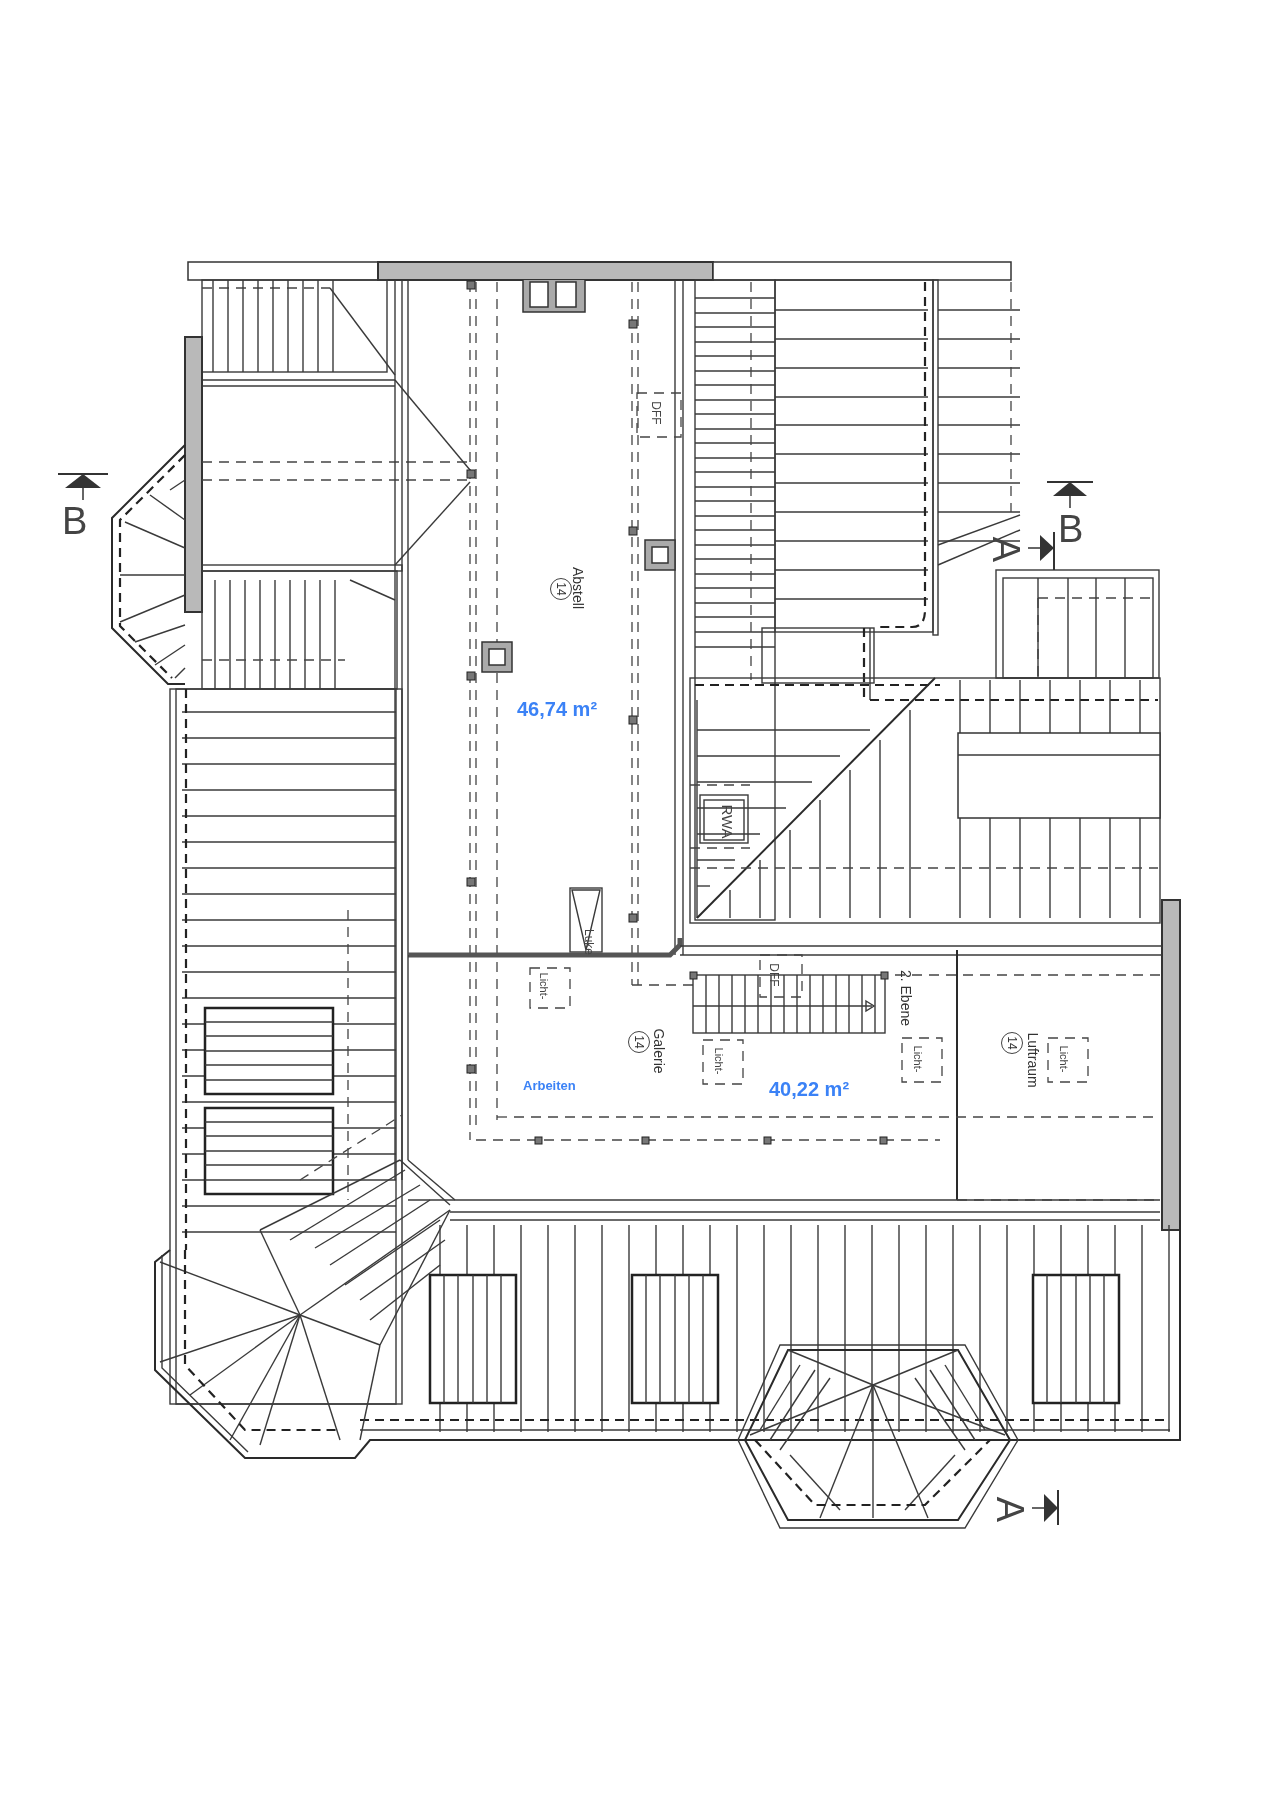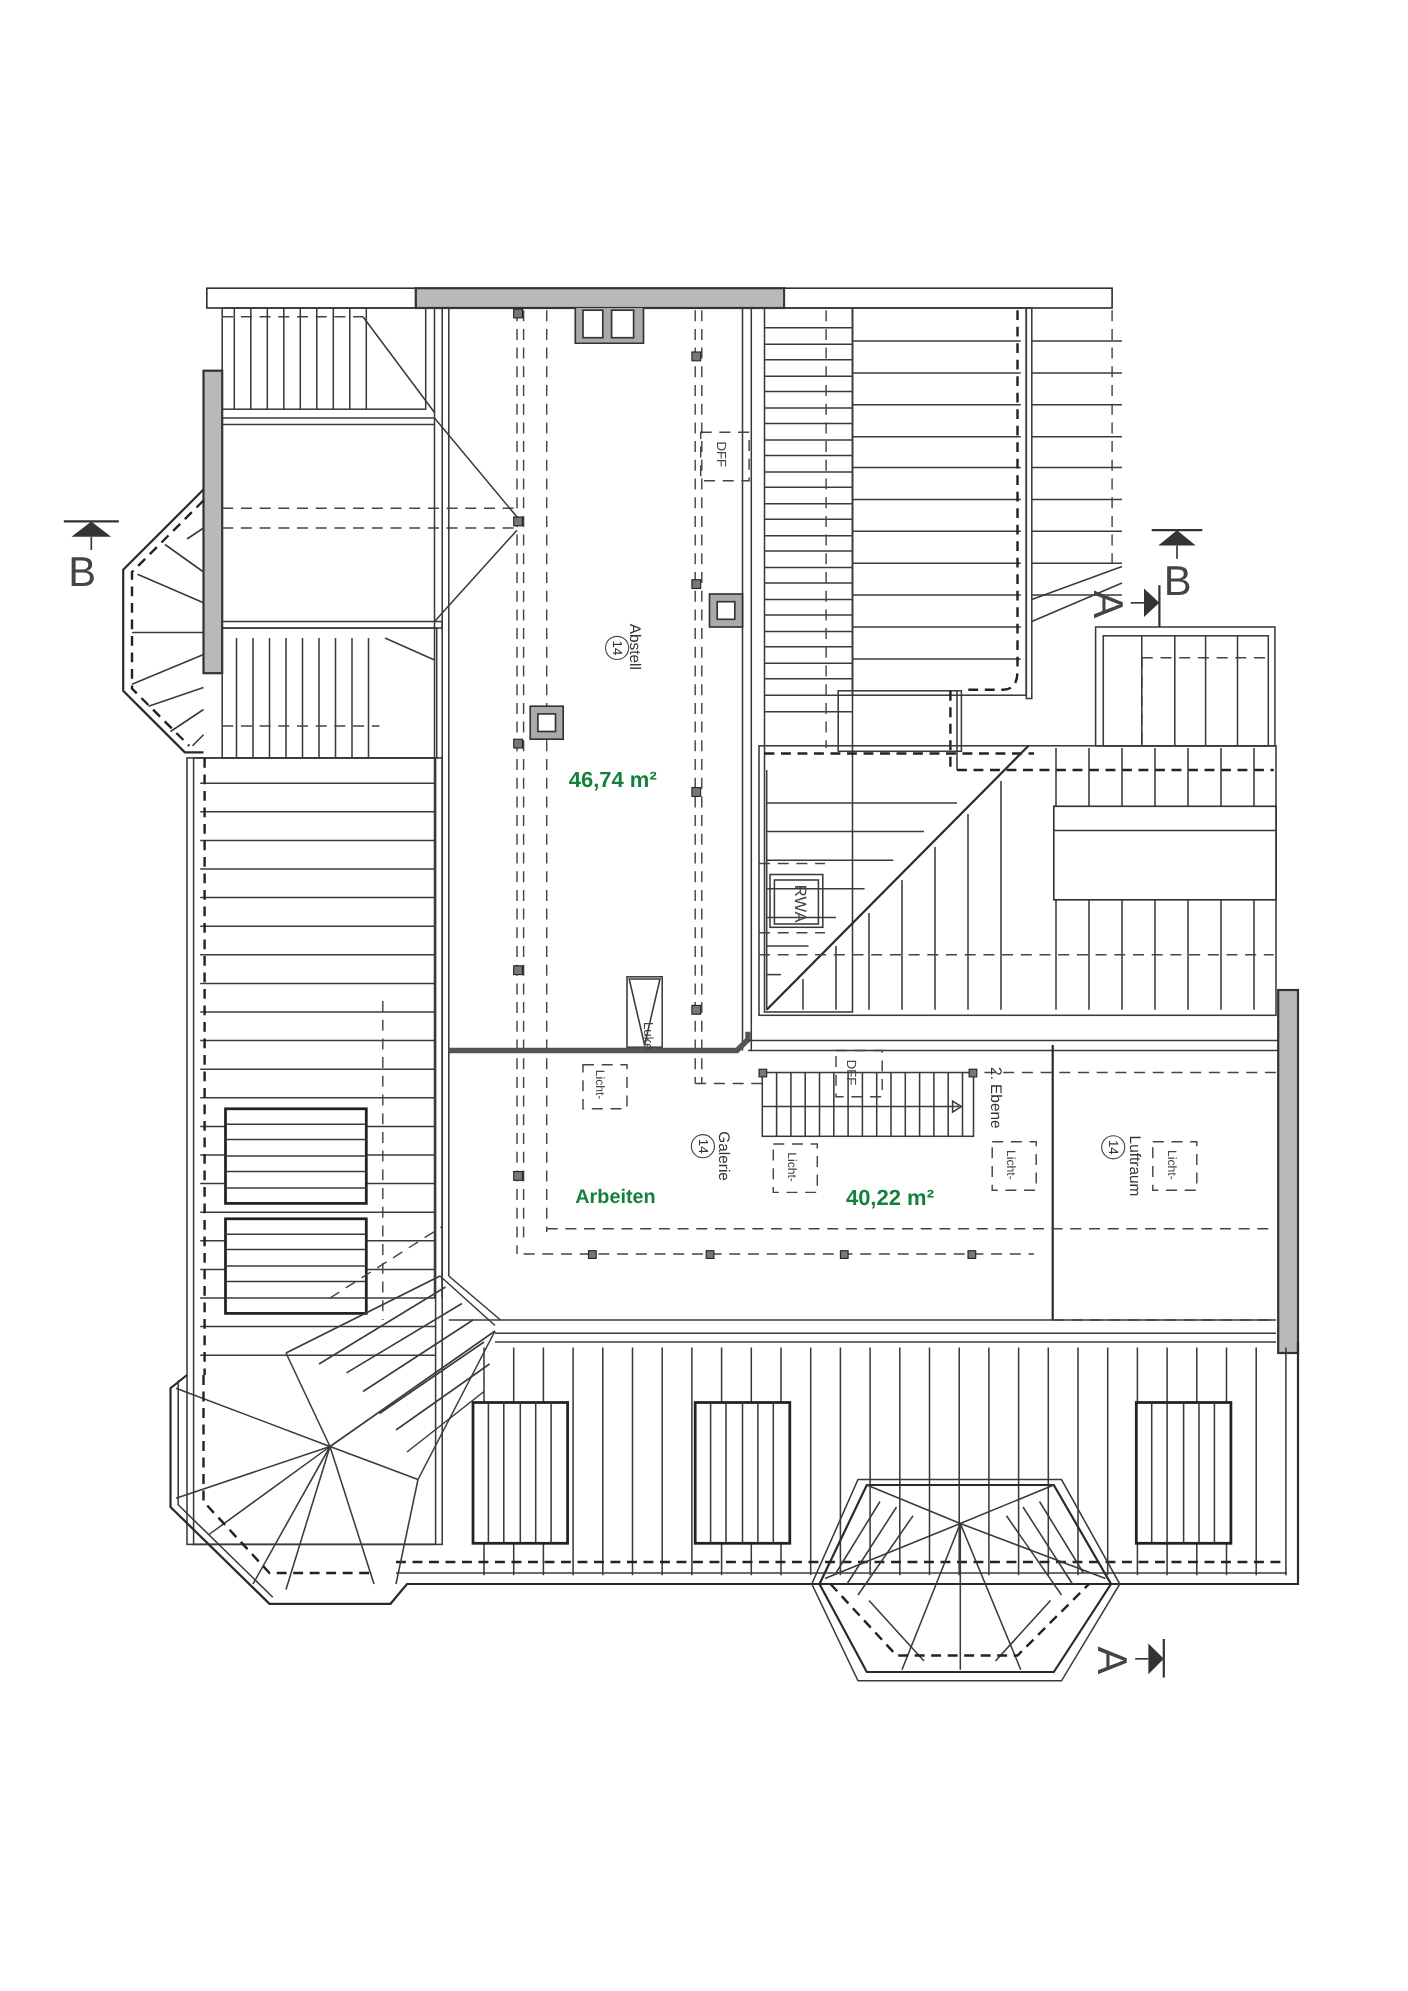--- a/index.html
+++ b/index.html
@@ -7,21 +7,21 @@
   #plan { position: absolute; left: 0; top: 0; width: 1280px; height: 1810px; }
   .wall { fill: #b9b9b9; stroke: #333; stroke-width: 2; }
   .ln { stroke: #3a3a3a; stroke-width: 1.4; fill: none; }
   .ln2 { stroke: #2a2a2a; stroke-width: 2; fill: none; }
   .dash { stroke: #444; stroke-width: 1.3; fill: none; stroke-dasharray: 10 7; }
   .dashb { stroke: #222; stroke-width: 2.2; fill: none; stroke-dasharray: 9 6; }
   .post { fill: #777; stroke: #222; stroke-width: 1; }
   .chim { fill: #aaa; stroke: #333; stroke-width: 1.5; }
   .lbl { position: absolute; color: #333; font-size: 14px; white-space: nowrap; transform-origin: center center; }
   .rot90 { transform: rotate(90deg); }
-  .area { position: absolute; font-family: "Liberation Sans", sans-serif; font-weight: bold; font-size: 20px; color: #15803d; white-space: nowrap; }
+  .area { position: absolute; font-family: "Liberation Sans", sans-serif; font-weight: bold; font-size: 20px; color: #3b82f6; white-space: nowrap; }
   .circ { position: absolute; width: 20px; height: 20px; border: 1.3px solid #444; border-radius: 50%; font-size: 12px; color: #333; display: flex; align-items: center; justify-content: center; transform: rotate(90deg); }
   .sect { position: absolute; font-size: 38px; color: #444; }
   .boxlbl { position: absolute; font-size: 12px; color: #444; transform: rotate(90deg); white-space: nowrap; }
 </style>
 </head>
 <body>
 
 <svg id="plan" viewBox="0 0 1280 1810" xmlns="http://www.w3.org/2000/svg">
 
   <g>
@@ -480,21 +480,21 @@
 <div class="circ" style="left:550px; top:578px;">14</div>
 <div class="area" style="left:517px; top:698px;">46,74 m²</div>
 
 <div class="boxlbl" style="left:644px; top:406px;">DFF</div>
 <div class="boxlbl" style="left:762px; top:968px;">DFF</div>
 <div class="boxlbl" style="left:710px; top:813px; font-size:15px;">RWA</div>
 <div class="boxlbl" style="left:576px; top:935px;">Luke</div>
 
 <div class="lbl rot90" style="left:636px; top:1043px;">Galerie</div>
 <div class="circ" style="left:628px; top:1031px;">14</div>
-<div class="area" style="left:523px; top:1078px; font-size:18px;text-align:center;">Arbeiten</div>
+<div class="area" style="left:523px; top:1078px; font-size:13px;text-align:center;">Arbeiten</div>
 <div class="area" style="left:769px; top:1078px;">40,22 m²</div>
 
 <div class="lbl rot90" style="left:878px; top:990px;">2. Ebene</div>
 
 <div class="lbl rot90" style="left:1005px; top:1052px;">Luftraum</div>
 <div class="circ" style="left:1001px; top:1032px;">14</div>
 
 <div class="boxlbl" style="left:531px; top:980px; font-size:11px;">Licht-</div>
 <div class="boxlbl" style="left:706px; top:1055px; font-size:11px;">Licht-</div>
 <div class="boxlbl" style="left:905px; top:1053px; font-size:11px;">Licht-</div>

